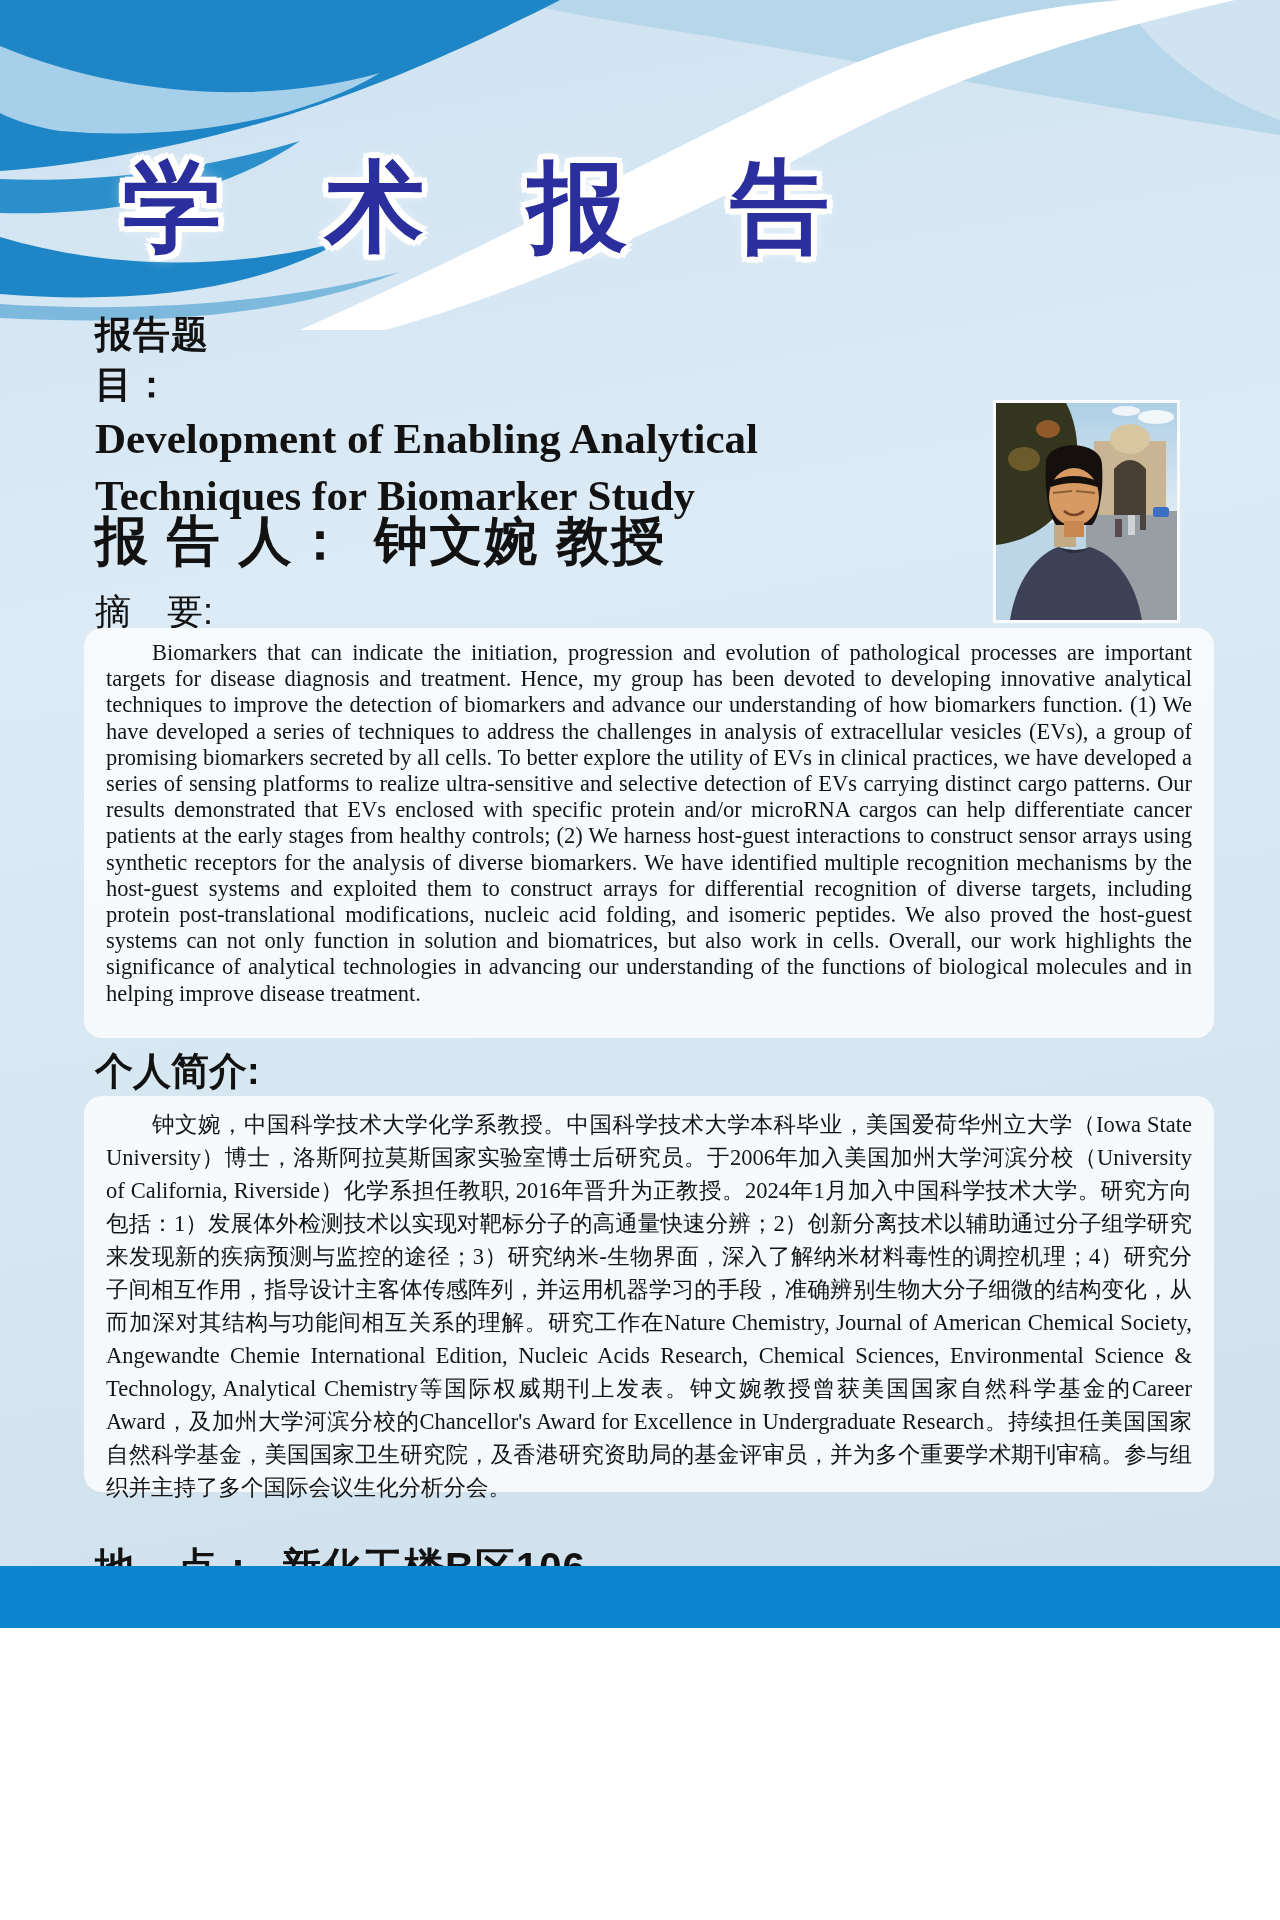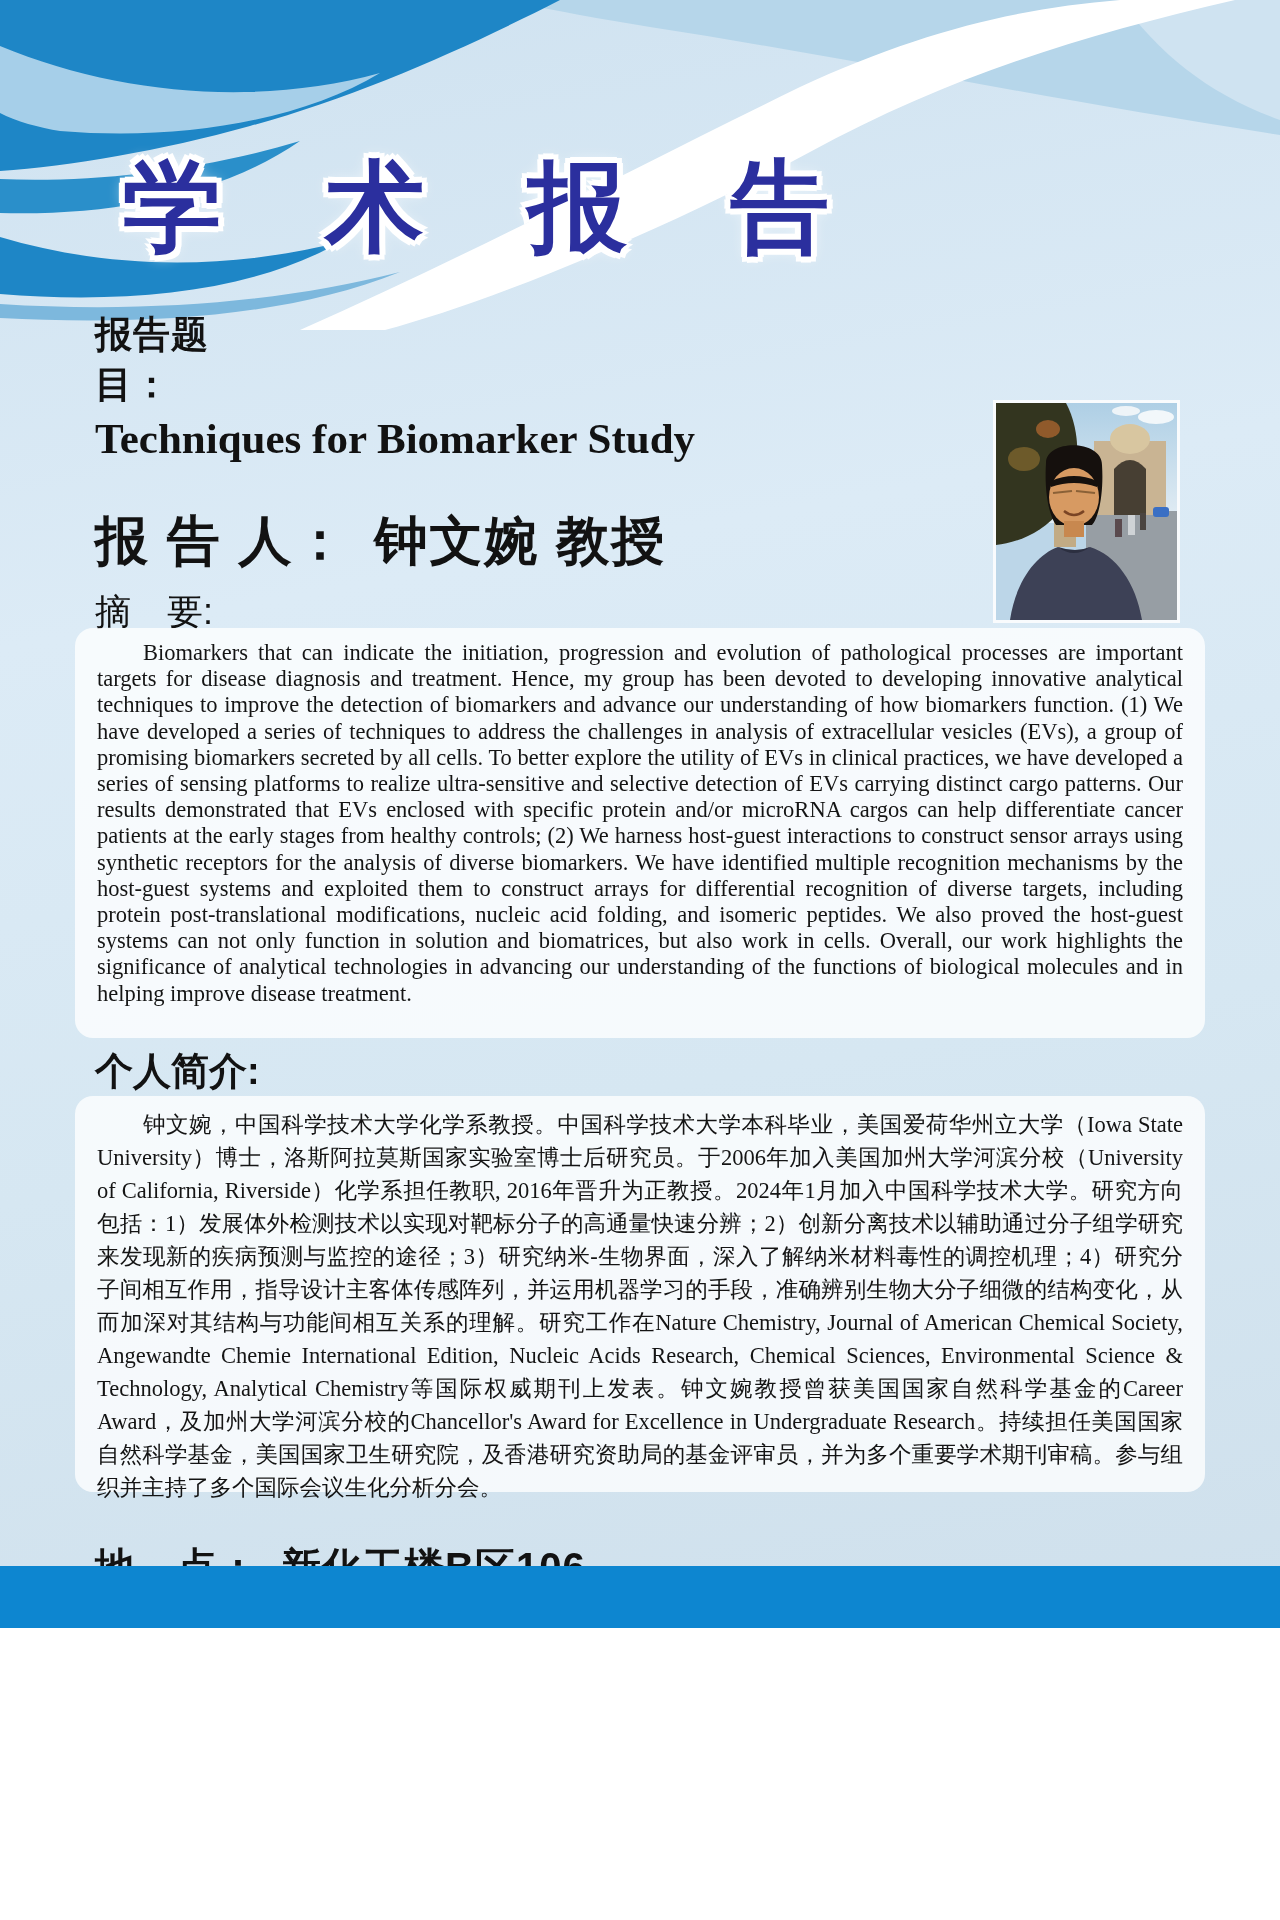--- a/index.html
+++ b/index.html
@@ -23,21 +23,21 @@
       0 0 16px rgba(255,255,255,.95);
     white-space:nowrap;
   }
   .row-title{position:absolute;top:298px;left:95px;display:flex;flex-direction:column;}
   .row-title .lbl{font-size:37px;font-weight:800;letter-spacing:1px;margin-top:12px;width:178px;flex:none;}
   .title-lines{font-family:"Liberation Serif",serif;font-size:43px;font-weight:700;line-height:57px;}
   .row-speaker{position:absolute;top:506px;left:95px;font-size:53px;font-weight:800;letter-spacing:2px;}
   .row-speaker .name{margin-left:26px;}
   .abstract-lbl{position:absolute;top:588px;left:95px;font-size:36px;font-weight:400;}
   .text-box{
-    position:absolute;left:75px;width:1130px;
+    position:absolute;left:84px;width:1130px;
     background:rgba(255,255,255,.78);
     border-radius:18px;
     box-sizing:border-box;
     padding:12px 22px;
     font-family:"Liberation Serif",serif;
     font-size:22.5px;color:#141414;
     text-align:justify;
   }
   .abstract-box{top:628px;height:410px;line-height:26.2px;}
   .bio-box{top:1096px;height:396px;line-height:33px;}
@@ -90,20 +90,21 @@
     <path d="M0 237 C110 270 230 270 340 242 C250 294 120 304 0 294 Z" fill="#1e86c6"></path>
 
     <path d="M0 304 C140 313 280 303 400 272 C280 320 130 325 0 318 Z" fill="#7db8dd"></path>
   </svg>
 
   <h1 class="poster-title">学 术 报 告</h1>
 
   <div class="row-title">
     <span class="lbl">报告题目：</span>
     <div class="title-lines">
+      <div>Development of Enabling Analytical</div>
       <div>Techniques for Biomarker Study</div>
     </div>
   </div>
 
   <div class="photo">
     <svg width="181" height="217" viewBox="0 0 181 217" aria-hidden="true">
       <defs>
         <linearGradient id="sky" x1="0" y1="0" x2="0" y2="1">
           <stop offset="0" stop-color="#aecfe5"></stop>
             <stop offset="1" stop-color="#e3edf4"></stop>

